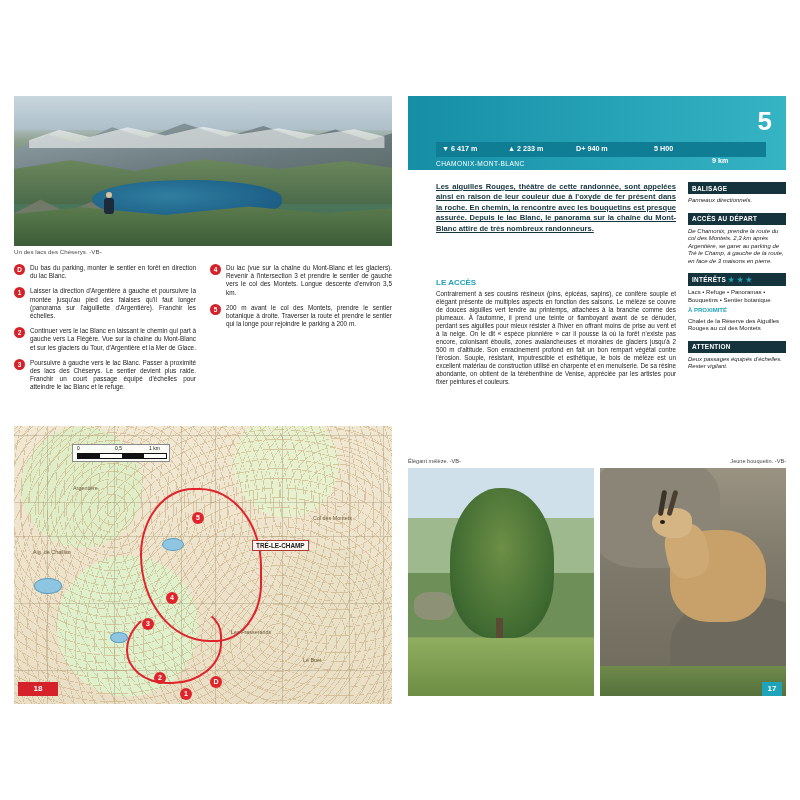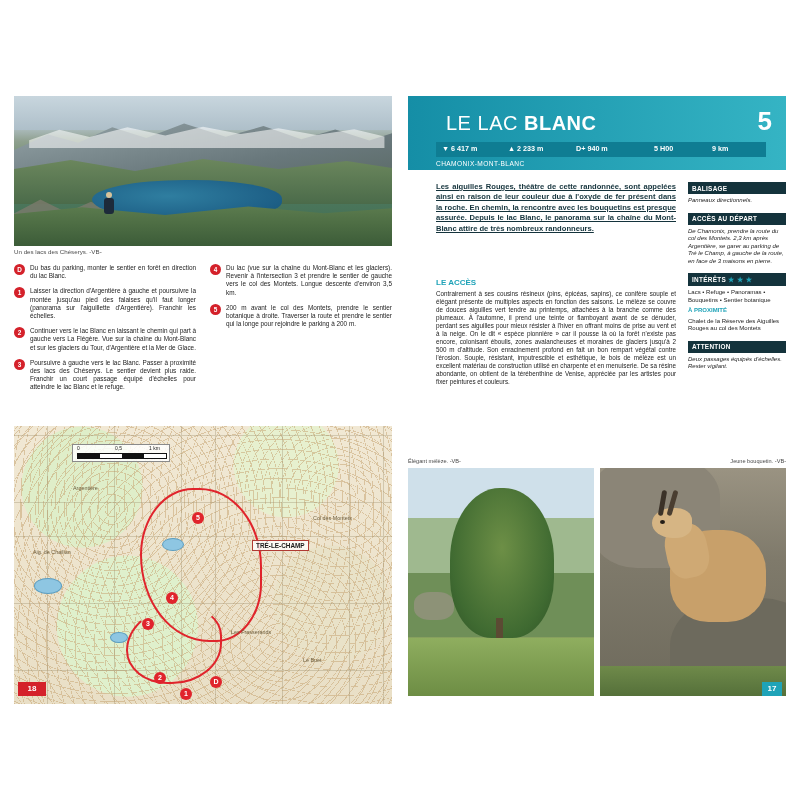--- a/index.html
+++ b/index.html
@@ -61,21 +61,21 @@
   .mnum{position:absolute;width:12px;height:12px;border-radius:50%;background:#e0242c;color:#fff;
     font-size:7px;font-weight:bold;line-height:12px;text-align:center;}
   .mlabel{position:absolute;background:rgba(255,255,255,.82);border:.6px solid #b03a33;color:#1a1a1a;
     font-size:6.4px;font-weight:bold;padding:1px 3px;}
   .mlabel.small{font-weight:normal;font-size:5.4px;border:none;background:transparent;color:#6a5a3a;}
   .scalebar{position:absolute;left:58px;top:18px;width:96px;height:16px;background:rgba(255,255,255,.85);
     border:.6px solid #8a8a8a;}
   .scalebar .bar{position:absolute;left:4px;top:8px;width:88px;height:4px;
     background:linear-gradient(90deg,#111 0 22px,#fff 22px 44px,#111 44px 66px,#fff 66px 88px);border:.5px solid #111;}
   .scalebar .tx{position:absolute;left:4px;top:0px;font-size:5px;color:#222;}
-  .pgnum-l{position:absolute;left:4px;top:586px;width:28px;height:14px;background:#d4212a;color:#fff;
+  .pgnum-l{position:absolute;left:4px;top:586px;width:40px;height:14px;background:#d4212a;color:#fff;
     font-size:8px;font-weight:bold;line-height:14px;text-align:center;}
 
   
   .right{position:absolute;left:394px;top:0;width:378px;height:608px;background:#ffffff;}
   .hdr{position:absolute;left:0;top:0;width:378px;height:74px;background:#1fa3b8;}
   .hdr-grad{position:absolute;inset:0;background:linear-gradient(90deg,#158ea6,#35b4c4);}
   .hdr-title{position:absolute;left:38px;top:16px;font-size:20px;color:#ffffff;letter-spacing:.5px;}
   .hdr-title b{font-weight:bold;}
   .hdr-num{position:absolute;right:14px;top:10px;font-size:26px;color:#ffffff;font-weight:bold;}
   .hdr-bar{position:absolute;left:28px;top:46px;width:330px;height:15px;background:#0f7d93;}
@@ -205,30 +205,27 @@
           <div class="bar"></div>
         </div>
       </div>
 
       <div class="pgnum-l">18</div>
     </div>
 
     <div class="right">
       <div class="hdr">
         <div class="hdr-grad"></div>
-        <div class="hdr-title">
-          <span>LE LAC </span><b>BLANC</b>
-        </div>
         <div class="hdr-num">5</div>
         <div class="hdr-bar">
           <span class="hb-item" style="left:6px;">▼ 6 417 m</span>
           <span class="hb-item" style="left:72px;">▲ 2 233 m</span>
           <span class="hb-item" style="left:140px;">D+ 940 m</span>
           <span class="hb-item" style="left:218px;">5 H00</span>
-          <span class="hb-item" style="left:276px;">9 km</span>
+          <span class="hb-item" style="left:276px;margin-top:12px;">9 km</span>
         </div>
         <div class="hdr-sub">CHAMONIX-MONT-BLANC</div>
       </div>
 
       <div class="intro">Les aiguilles Rouges, théâtre de cette randonnée, sont appelées ainsi en raison de leur couleur due à l'oxyde de fer présent dans la roche. En chemin, la rencontre avec les bouquetins est presque assurée. Depuis le lac Blanc, le panorama sur la chaîne du Mont-Blanc attire de très nombreux randonneurs.</div>
       <div class="melz-t">LE ACCÈS</div>
       <div class="melz">Contrairement à ses cousins résineux (pins, épicéas, sapins), ce conifère souple et élégant présente de multiples aspects en fonction des saisons. Le mélèze se couvre de douces aiguilles vert tendre au printemps, attachées à la branche comme des plumeaux. À l'automne, il prend une teinte or flamboyant avant de se dénuder, perdant ses aiguilles pour mieux résister à l'hiver en offrant moins de prise au vent et à la neige. On le dit « espèce pionnière » car il pousse là où la forêt n'existe pas encore, colonisant éboulis, zones avalancheuses et moraines de glaciers jusqu'à 2 500 m d'altitude. Son enracinement profond en fait un bon rempart végétal contre l'érosion. Souple, résistant, imputrescible et esthétique, le bois de mélèze est un excellent matériau de construction utilisé en charpente et en menuiserie. De sa résine abondante, on obtient de la térébenthine de Venise, appréciée par les artistes pour fixer peintures et couleurs.</div>
 
       <div class="side">
         <div class="sbox">

